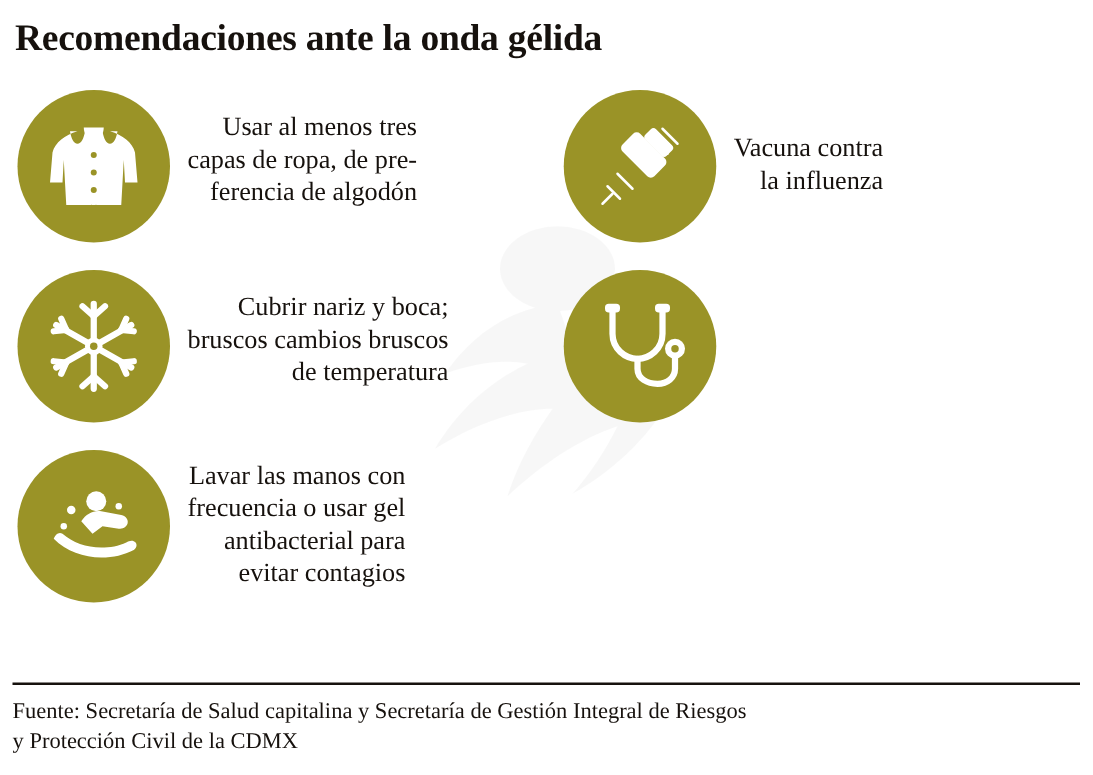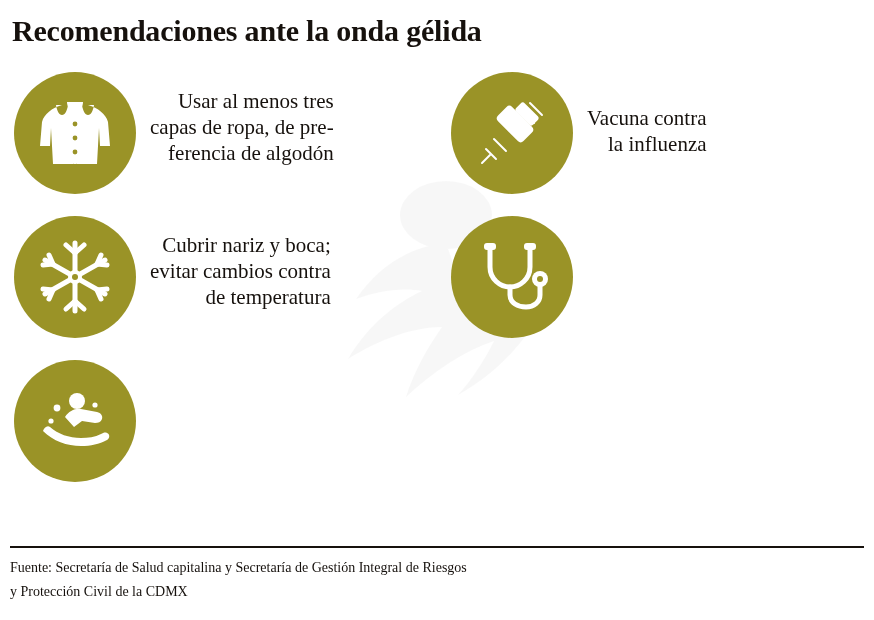--- a/index.html
+++ b/index.html
@@ -99,21 +99,21 @@
     height: 2px;
     background: #16110d;
     z-index: 3;
   }
   .source {
     position: absolute;
     left: 10px;
     top: 556px;
     width: 860px;
     font-family: "Liberation Serif", serif;
-    font-size: 14px;
+    font-size: 18px;
     line-height: 24px;
     color: #16110d;
     white-space: pre-line;
     z-index: 3;
   }
 </style>
 </head>
 <body>
 
 <div class="page">
@@ -169,37 +169,41 @@
               <line x1="62" y1="27" x2="72" y2="28"></line>
                 <line x1="62" y1="27" x2="66" y2="18"></line>
               <line x1="18" y1="53" x2="8" y2="52"></line>
                 <line x1="18" y1="53" x2="14" y2="62"></line>
             </g>
             <circle cx="40" cy="40" r="7" fill="#ffffff"></circle>
             <circle cx="40" cy="40" r="3" fill="#9a9327"></circle>
           </svg>
         </div>
         <div class="item-text">Cubrir nariz y boca;
-evitar cambios contra
+bruscos cambios bruscos
 de temperatura</div>
       </div>
 
       <div class="item v4">
         <div class="badge">
           <svg width="80" height="80" viewBox="0 0 80 80">
             <g fill="#ffffff">
               <circle cx="42" cy="20" r="8"></circle>
               <path d="M30 36 c4 -6 10 -9 16 -8 l16 3 c4 1 6 4 5 7 c-1 3 -4 4 -7 4 l-13 -2 l-8 6 z"></path>
               <path d="M8 50 c10 10 24 15 38 15 c10 0 18 -2 26 -6 c3 -2 3 -6 0 -7 c-2 -1 -4 0 -6 1 c-6 3 -13 4 -20 4 c-12 0 -23 -4 -31 -11 c-3 -2 -6 1 -7 4 z"></path>
               <circle cx="22" cy="27" r="3.4"></circle>
               <circle cx="60" cy="24" r="2.6"></circle>
               <circle cx="16" cy="40" r="2.6"></circle>
             </g>
           </svg>
         </div>
+        <div class="item-text">Lavar las manos con
+frecuencia o usar gel
+antibacterial para
+evitar contagios</div>
       </div>
 
     </div>
 
     <div class="col col-right">
 
 
       <div class="item v2">
         <div class="badge">
           <svg width="80" height="80" viewBox="0 0 80 80">

